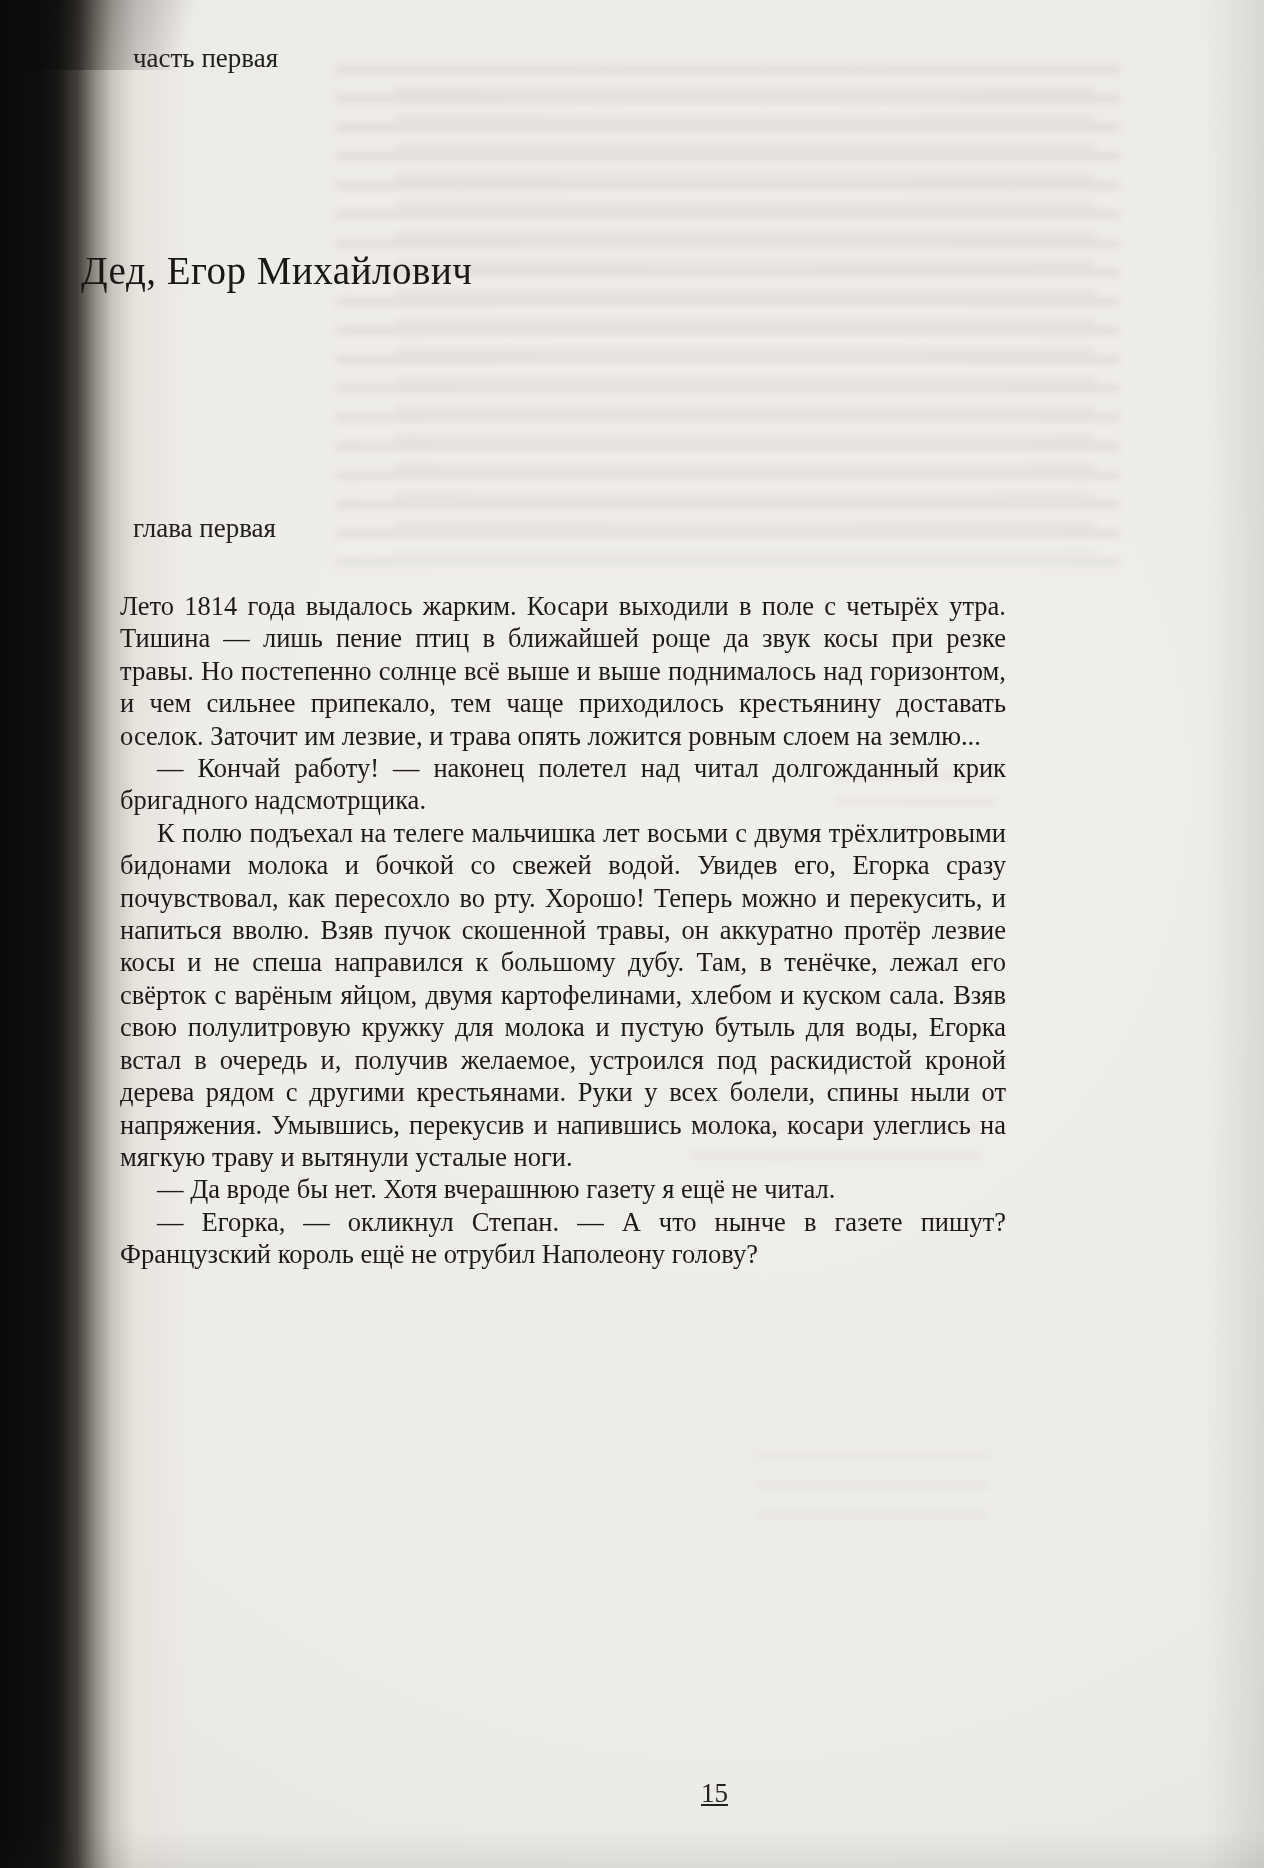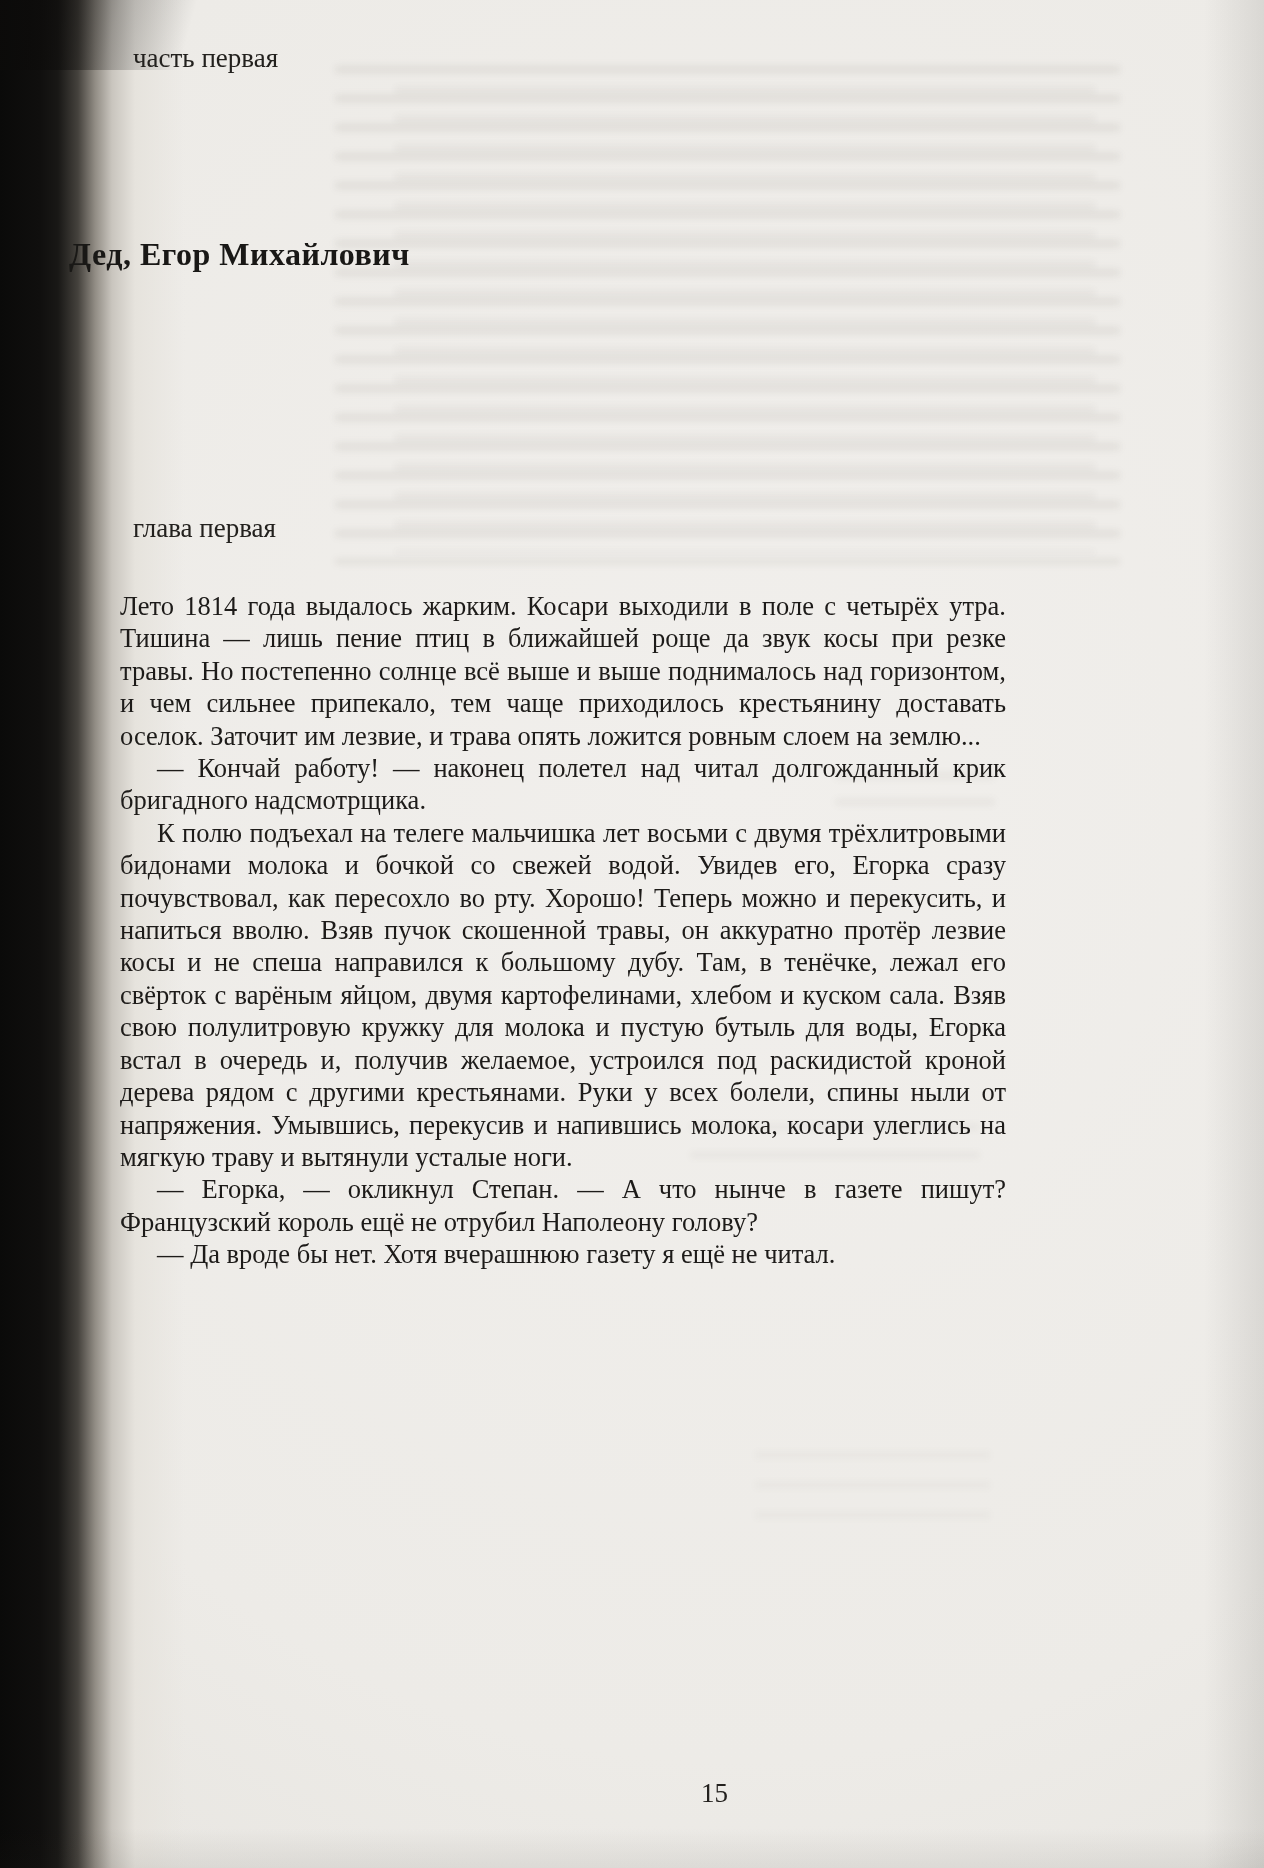--- a/index.html
+++ b/index.html
@@ -66,40 +66,40 @@
     left:755px;top:1445px;width:235px;height:95px;opacity:.25;
     background:repeating-linear-gradient(180deg,
       rgba(0,0,0,0) 0 6px, rgba(110,104,95,0.16) 6px 14px, rgba(0,0,0,0) 14px 30px);
   }
   
   .part-label{
     position:absolute;left:133px;top:42px;
     font-size:27px;line-height:1.2;color:#23211e;
   }
   .title{
-    position:absolute;left:69px;top:236px;margin:0;
-    font-size:32px;font-weight:700;letter-spacing:0.5px;
+    position:absolute;left:69px;top:236px;margin:12px;
+    font-size:39px;font-weight:400;letter-spacing:0.5px;
     color:#191816;
   }
   .chapter-label{
     position:absolute;left:133px;top:512px;
     font-size:27px;line-height:1.2;color:#23211e;
   }
   .body-text{
     position:absolute;left:78px;top:590px;width:886px;
     font-size:26.5px;line-height:32.4px;
     text-align:justify;color:#1d1b19;
     hyphens:auto;
     margin-left:42px;
   }
   .body-text p{margin:0;text-indent:37px;}
   .body-text p.first{text-indent:0;}
   .page-number{
     position:absolute;left:701px;top:1778px;
-    font-size:27px;color:#23211e;
+    font-size:27px;color:#23211e;text-decoration:underline;
   }
 </style>
 </head>
 <body>
 
 <div class="photo">
 
   <div class="bleed b1"></div>
   <div class="bleed b1b"></div>
   <div class="bleed b2"></div>
@@ -114,19 +114,19 @@
   <div class="part-label">часть первая</div>
 
   <h1 class="title">Дед, Егор Михайлович</h1>
 
   <div class="chapter-label">глава первая</div>
 
   <div class="body-text">
     <p class="first">Лето 1814 года выдалось жарким. Косари выходили в поле с четырёх утра. Тишина — лишь пение птиц в ближайшей роще да звук косы при резке травы. Но постепенно солнце всё выше и выше поднималось над горизонтом, и чем сильнее припекало, тем чаще приходилось крестьянину доставать оселок. Заточит им лезвие, и трава опять ложится ровным слоем на землю...</p>
     <p>— Кончай работу! — наконец полетел над читал долгожданный крик бригадного надсмотрщика.</p>
     <p>К полю подъехал на телеге мальчишка лет восьми с двумя трёхлитровыми бидонами молока и бочкой со свежей водой. Увидев его, Егорка сразу почувствовал, как пересохло во рту. Хорошо! Теперь можно и перекусить, и напиться вволю. Взяв пучок скошенной травы, он аккуратно протёр лезвие косы и не спеша направился к большому дубу. Там, в тенёчке, лежал его свёрток с варёным яйцом, двумя картофелинами, хлебом и куском сала. Взяв свою полулитровую кружку для молока и пустую бутыль для воды, Егорка встал в очередь и, получив желаемое, устроился под раскидистой кроной дерева рядом с другими крестьянами. Руки у всех болели, спины ныли от напряжения. Умывшись, перекусив и напившись молока, косари улеглись на мягкую траву и вытянули усталые ноги.</p>
+    <p>— Да вроде бы нет. Хотя вчерашнюю газету я ещё не читал.</p>
     <p>— Егорка, — окликнул Степан. — А что нынче в газете пишут? Французский король ещё не отрубил Наполеону голову?</p>
-    <p>— Да вроде бы нет. Хотя вчерашнюю газету я ещё не читал.</p>
   </div>
 
   <div class="page-number">15</div>
 
 </div>
 
 </body></html>

